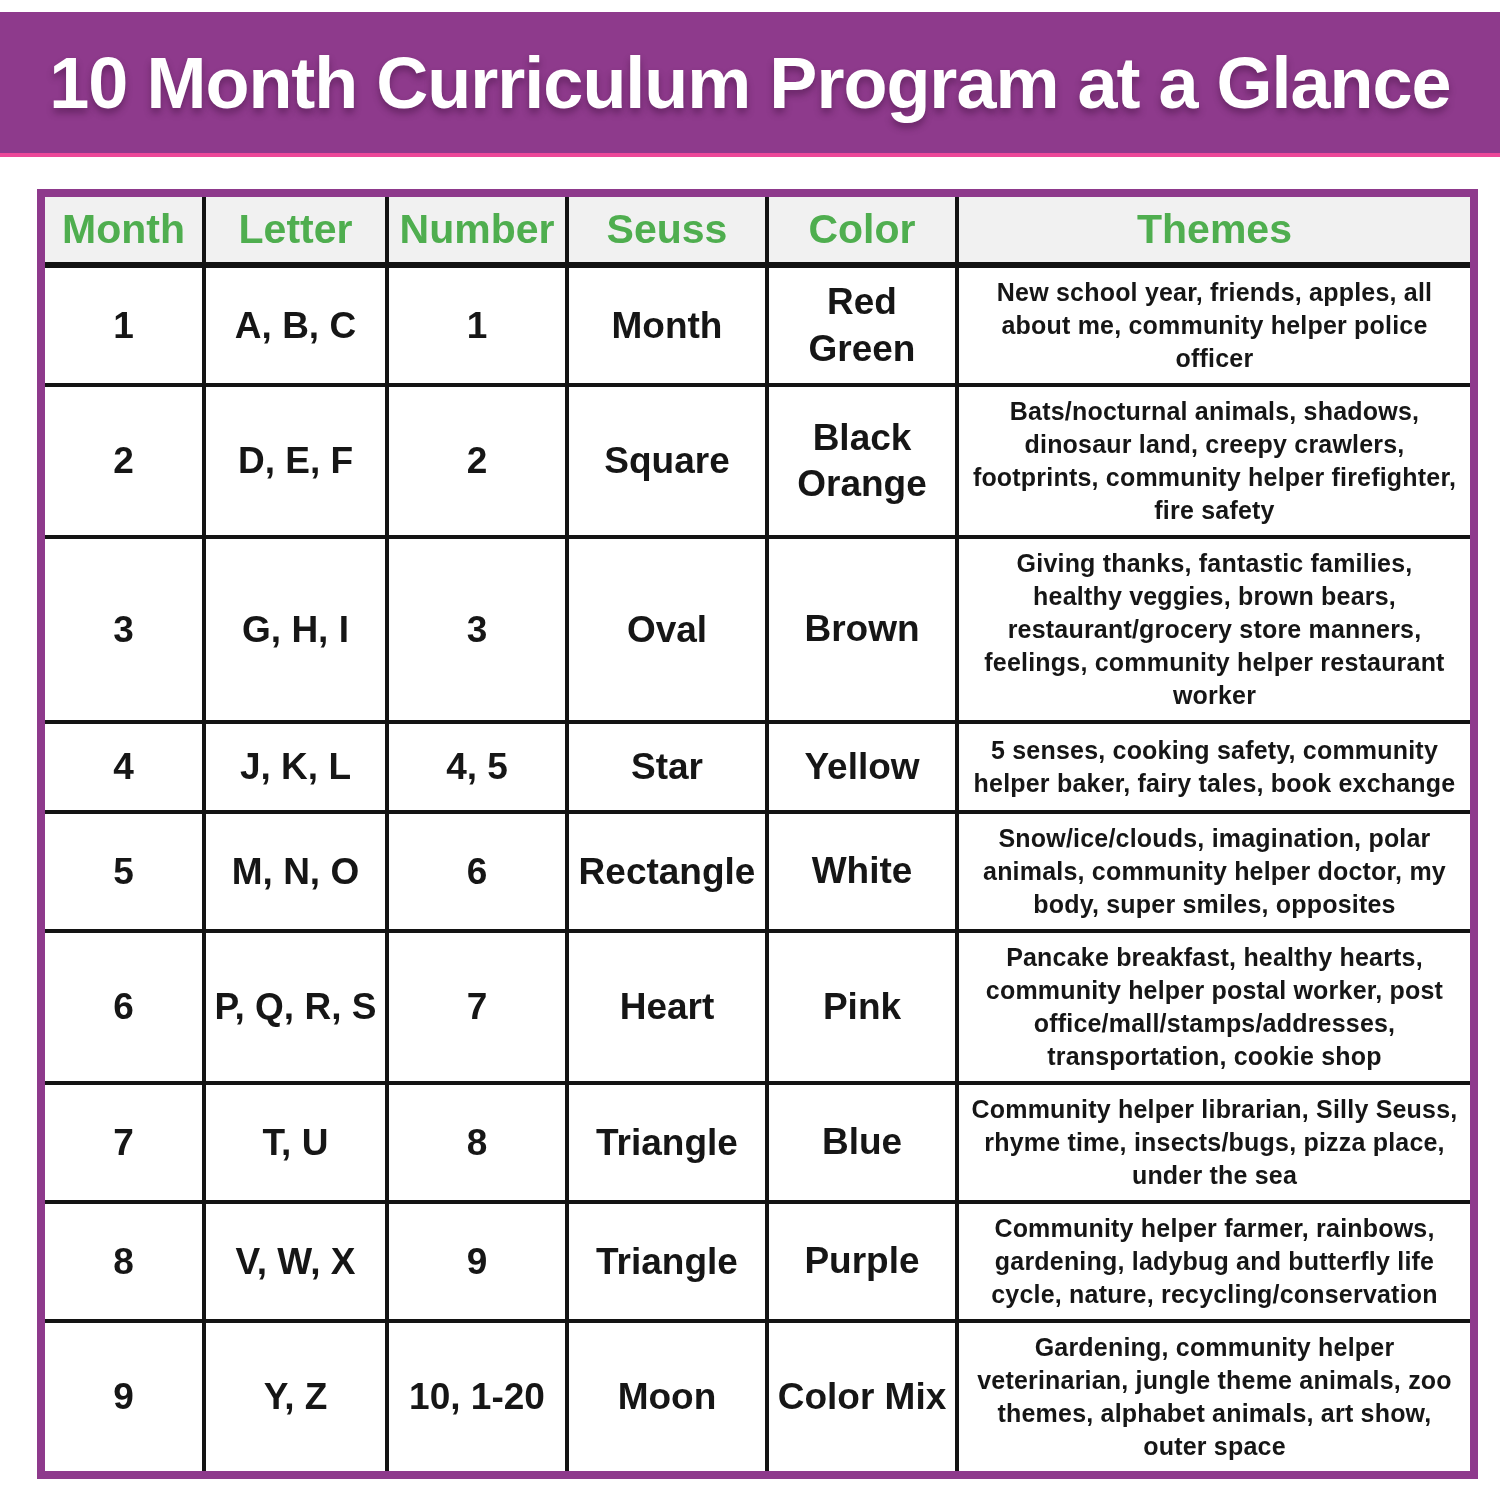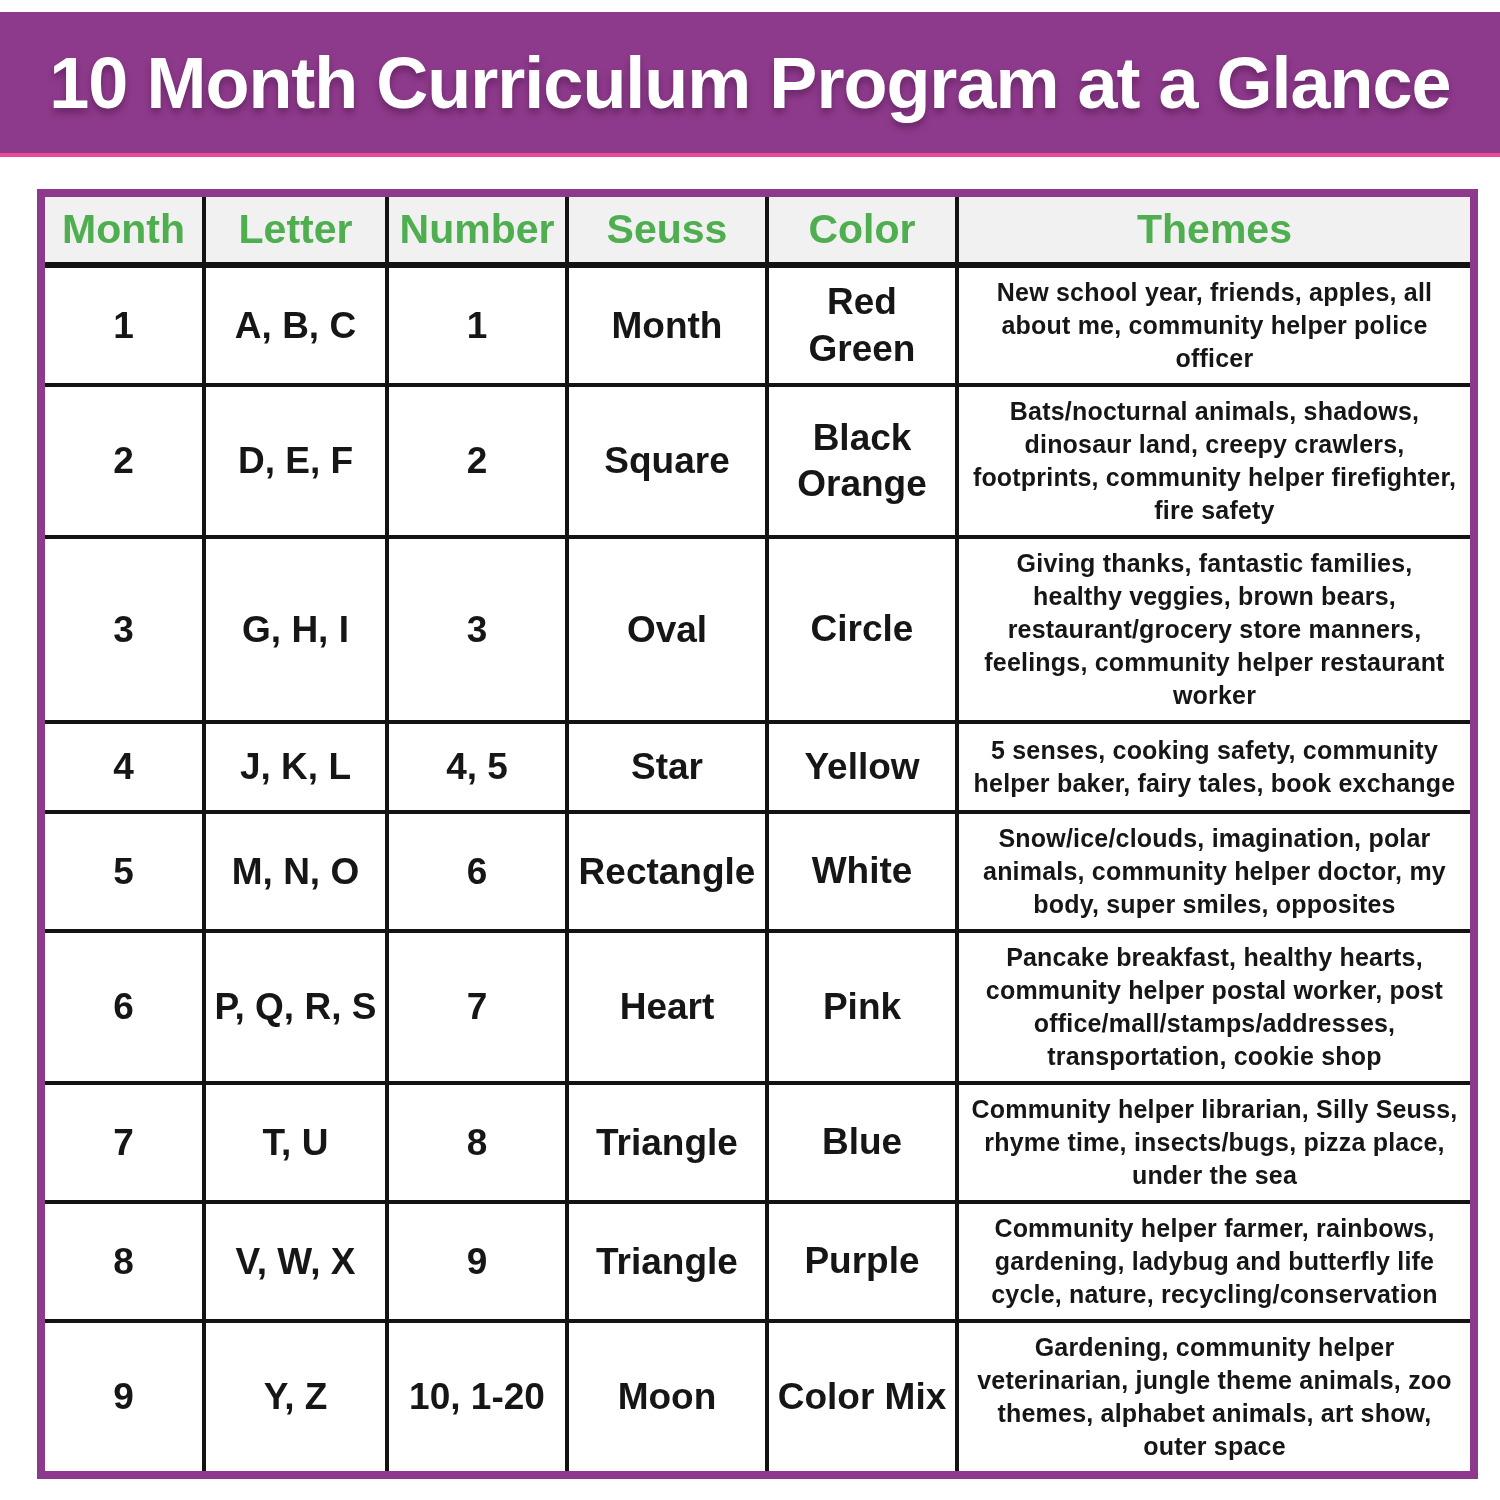--- a/index.html
+++ b/index.html
@@ -122,21 +122,21 @@
         <td>Square</td>
         <td class="color-cell">Black
 Orange</td>
         <td class="themes-cell">Bats/nocturnal animals, shadows, dinosaur land, creepy crawlers, footprints, community helper firefighter, fire safety</td>
       </tr>
       <tr>
         <td>3</td>
         <td>G, H, I</td>
         <td>3</td>
         <td>Oval</td>
-        <td class="color-cell">Circle</td>
+        <td class="color-cell">Brown</td>
         <td class="themes-cell">Giving thanks, fantastic families, healthy veggies, brown bears, restaurant/grocery store manners, feelings, community helper restaurant worker</td>
       </tr>
       <tr>
         <td>4</td>
         <td>J, K, L</td>
         <td>4, 5</td>
         <td>Star</td>
         <td class="color-cell">Yellow</td>
         <td class="themes-cell">5 senses, cooking safety, community helper baker, fairy tales, book exchange</td>
       </tr>

